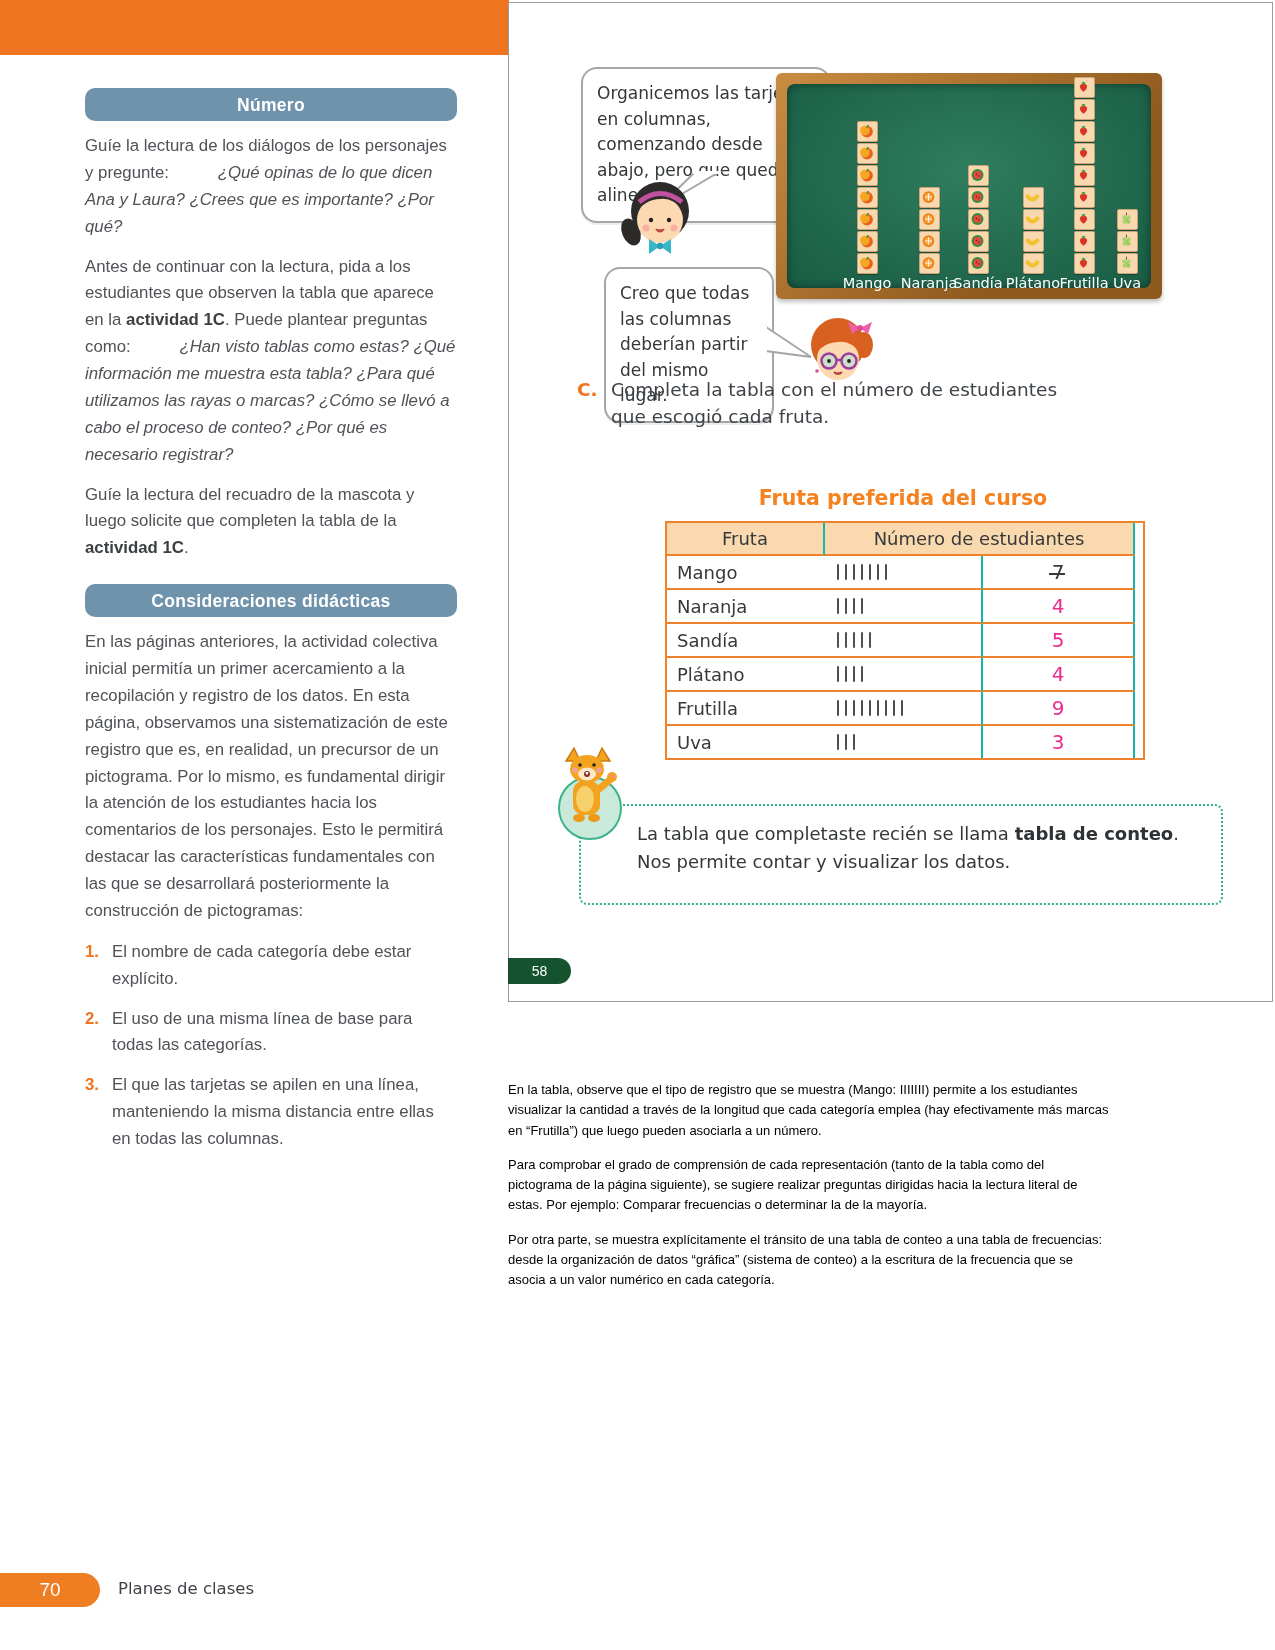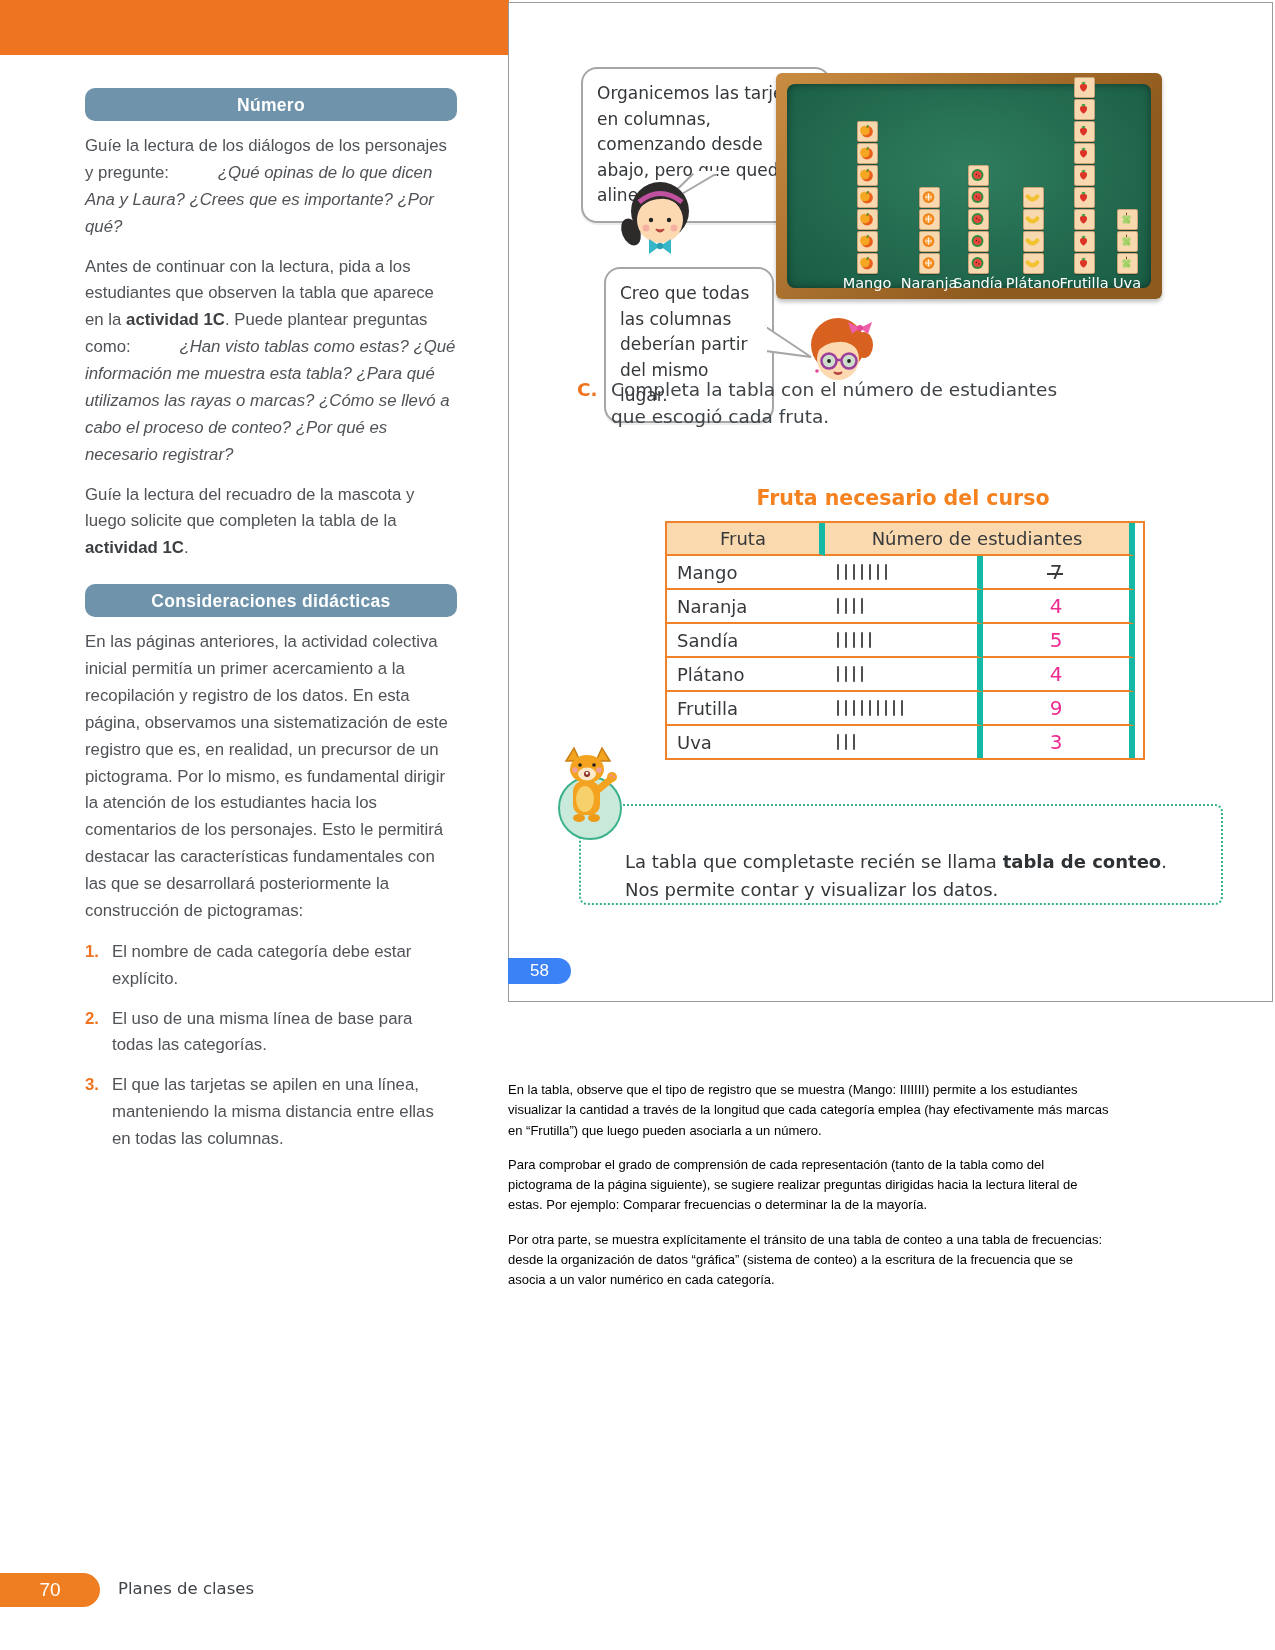--- a/index.html
+++ b/index.html
@@ -46,45 +46,45 @@
   
   .activity{position:absolute;left:68px;top:374px;width:506px;display:flex;
             font-size:18.5px;line-height:1.45;}
   .activity .letter{color:#ef7420;font-weight:bold;width:34px;flex:0 0 34px;}
   
   .tbl-title{position:absolute;left:156px;top:483px;width:476px;text-align:center;
              color:#f5821f;font-weight:bold;font-size:20.5px;}
   .tally-table{position:absolute;left:156px;top:518px;width:476px;
                border:2px solid #f0822b;display:grid;
                grid-template-columns:158px 158px 152px;background:#fff;}
-  .cell{border-right:6px solid #14b8a6;border-bottom:2px solid #f0822b;
+  .cell{border-right:2px solid #14b8a6;border-bottom:2px solid #f0822b;
         display:flex;align-items:center;font-size:18px;color:#35393c;}
   .cell:nth-child(3n){border-right:none;}
   .head-cell{background:#fbd9ae;height:31px;justify-content:center;font-size:18px;}
   .head-span{grid-column:2/4;}
   .body-cell{height:32px;}
   .fruit-cell{padding-left:10px;}
   .tally-cell{padding-left:12px;gap:6px;}
   .tally-bar{display:inline-block;width:2px;height:16px;background:#4d4f51;border-radius:1px;}
   .num-cell{justify-content:center;font-size:20px;}
   .num-pink{color:#ec2a90;}
   .num-printed{color:#3a3a3a;position:relative;}
   .num-printed i{position:absolute;left:-3px;top:54%;width:16px;height:1.8px;
                  background:#3a3a3a;font-style:normal;}
   
   .note-box{position:absolute;left:70px;top:801px;width:640px;height:97px;
             border:2.5px dotted #35b189;border-radius:8px;}
-  .note-text{position:absolute;left:116px;top:817px;width:560px;font-size:18px;
-             line-height:1.55;color:#33373a;margin-top:28px;}
+  .note-text{position:absolute;left:128px;top:817px;width:560px;font-size:18px;
+             line-height:1.55;color:#33373a;}
   .mascot-circle{position:absolute;left:49px;top:773px;width:60px;height:60px;
                  border-radius:50%;background:#c9e9db;border:2.5px solid #3cb28c;}
   .mascot-svg{position:absolute;left:46px;top:738px;}
   .page-tab{position:absolute;left:-1px;top:955px;width:63px;height:26px;
-            background:#3b82f6;border-radius:0 13px 13px 0;color:#fff;
-            display:flex;align-items:center;justify-content:center;font-size:17px;
+            background:#14532d;border-radius:0 13px 13px 0;color:#fff;
+            display:flex;align-items:center;justify-content:center;font-size:14px;
             font-family:"Liberation Sans",sans-serif;}
   
   .bottomtext{position:absolute;left:508px;top:1080px;width:602px;color:#000000;
               font-size:13px;line-height:1.56;}
   .bottomtext p{margin:0 0 14px 0;}
   
   .footer-pill{position:absolute;left:0;top:1573px;width:100px;height:34px;
                background:#ef7d22;border-radius:0 17px 17px 0;color:#fff;
                display:flex;align-items:center;justify-content:center;font-size:19px;}
   .footer-label{position:absolute;left:118px;top:1579px;font-size:16.5px;color:#3f4347;
@@ -420,21 +420,21 @@
       <circle cx="51" cy="46" r="1.9" fill="#222"></circle>
     <circle cx="19" cy="56" r="1.8" fill="#e44897"></circle>
     <path d="M36,57 Q40,61 44,57" stroke="#b5443c" stroke-width="2" fill="#d8685e"></path>
   </svg>
 
   <div class="activity">
     <span class="letter">C.</span>
     <span style="width:472px;">Completa la tabla con el número de estudiantes que escogió cada fruta.</span>
   </div>
 
-  <div class="tbl-title">Fruta necesario del curso</div>
+  <div class="tbl-title">Fruta preferida del curso</div>
   <div class="tally-table" id="tally-table">
     <div class="cell head-cell">Fruta</div>
     <div class="cell head-cell head-span">Número de estudiantes</div>
   <div class="cell body-cell fruit-cell">Mango</div>
       <div class="cell body-cell tally-cell">
         <span class="tally-bar"></span>
         <span class="tally-bar"></span>
         <span class="tally-bar"></span>
         <span class="tally-bar"></span>
         <span class="tally-bar"></span>

